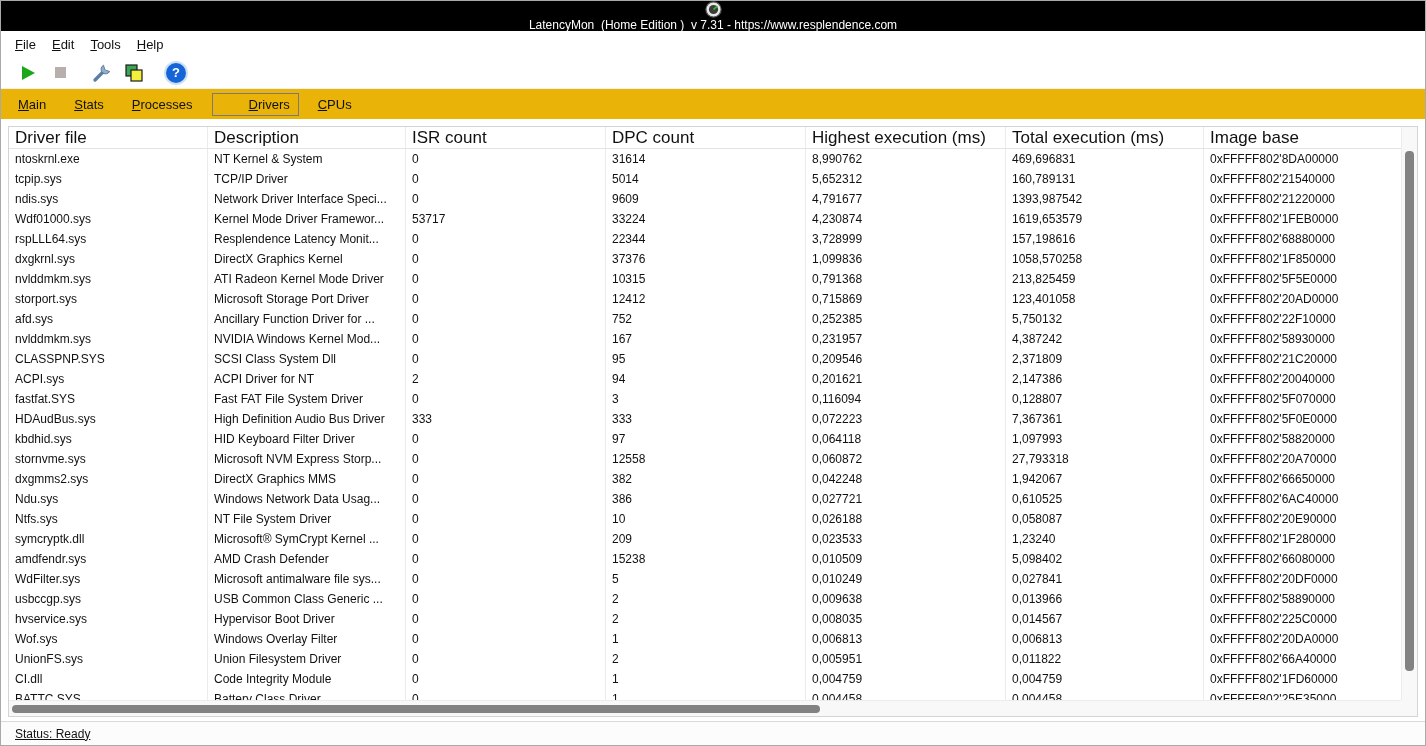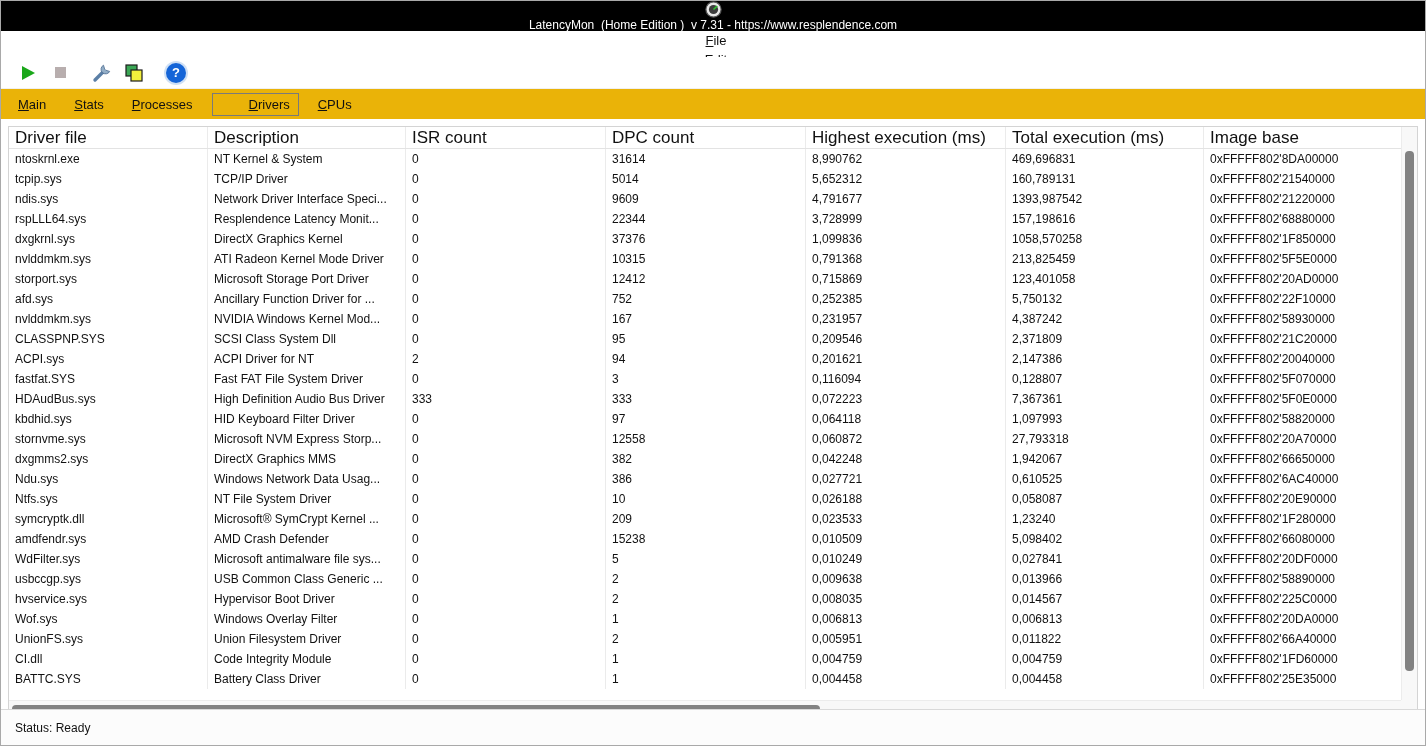--- a/index.html
+++ b/index.html
@@ -16,21 +16,21 @@
     display:flex; align-items:center; color:#fff;flex-direction:column; }
   .app-icon { margin:0 9px 0 10px; display:flex; align-items:center; }
   .title { font-size:12px; white-space:pre; }
   .caption-buttons { margin-left:auto; display:flex; height:100%; }
   .cap-btn { width:46px; height:100%; display:flex; align-items:center; justify-content:center; }
   .min-glyph { width:10px; height:1px; background:#fff; }
   .max-glyph { width:9px; height:9px; border:1px solid #fff; border-radius:1px; }
 
   
   .menubar { position:absolute; top:30px; left:0; right:0; height:26px; background:#fff;
-    display:flex; align-items:center; padding-left:6px; font-size:13px;flex-direction:column; }
+    display:flex; align-items:center; padding-left:6px; font-size:13px; }
   .menu-item { display:inline-block; padding:2px 8px; }
   .menu-item::first-letter { text-decoration:underline; }
 
   
   .toolbar { position:absolute; top:56px; left:0; right:0; height:32px; background:#fff;
     display:flex; align-items:center; padding-left:14px; border-bottom:1px solid #f0f0f0; }
   .tool-btn { width:26px; height:26px; display:flex; align-items:center; justify-content:center; }
   .play-glyph { width:0; height:0; border-left:13px solid #1aa71a; border-top:7px solid transparent; border-bottom:7px solid transparent; }
   .stop-glyph { width:11px; height:11px; background:#b8aeae; }
   .gap-sm { width:6px; } .gap-md { width:16px; }
@@ -59,22 +59,22 @@
   .c6{flex:1; border-right:none;}
 
   
   .hscroll { position:absolute; left:0; right:16px; bottom:0; height:16px; background:#f8f8f8; border-top:1px solid #ececec; }
   .hthumb { position:absolute; left:3px; top:4px; width:808px; height:8px; background:#828282; border-radius:4px; }
   .vscroll { position:absolute; top:0; right:0; bottom:16px; width:16px; background:#f8f8f8; border-left:1px solid #ececec; }
   .vthumb { position:absolute; left:3px; top:24px; width:9px; height:520px; background:#828282; border-radius:4px; }
   .scroll-corner { position:absolute; right:0; bottom:0; width:16px; height:16px; background:#f8f8f8; }
 
   
-  .statusbar { position:absolute; left:0; right:0; bottom:0; height:36px; background:#fcfcfc;
-    border-top:1px solid #d9d9d9; display:flex; align-items:center; padding-left:14px; font-size:12px; }
+  .statusbar { position:absolute; left:0; right:0; bottom:0; height:24px; background:#fcfcfc;
+    border-top:1px solid #d9d9d9; display:flex; align-items:center; padding-left:14px; font-size:12px;text-decoration:underline; }
 </style>
 </head>
 <body>
 
 <div class="window">
 
   <div class="titlebar">
     <span class="app-icon">
       <svg width="17" height="17" viewBox="0 0 17 17">
         <circle cx="8.5" cy="8.5" r="7.6" fill="#e8e8e8" stroke="#555" stroke-width="1.2"></circle>
@@ -174,20 +174,29 @@
         <div class="trow">
           <div class="cell c0">ndis.sys</div>
           <div class="cell c1">Network Driver Interface Speci...</div>
           <div class="cell c2">0</div>
           <div class="cell c3">9609</div>
           <div class="cell c4">4,791677</div>
           <div class="cell c5">1393,987542</div>
           <div class="cell c6">0xFFFFF802'21220000</div>
         </div>
         <div class="trow">
+          <div class="cell c0">Wdf01000.sys</div>
+          <div class="cell c1">Kernel Mode Driver Framewor...</div>
+          <div class="cell c2">53717</div>
+          <div class="cell c3">33224</div>
+          <div class="cell c4">4,230874</div>
+          <div class="cell c5">1619,653579</div>
+          <div class="cell c6">0xFFFFF802'1FEB0000</div>
+        </div>
+        <div class="trow">
           <div class="cell c0">rspLLL64.sys</div>
           <div class="cell c1">Resplendence Latency Monit...</div>
           <div class="cell c2">0</div>
           <div class="cell c3">22344</div>
           <div class="cell c4">3,728999</div>
           <div class="cell c5">157,198616</div>
           <div class="cell c6">0xFFFFF802'68880000</div>
         </div>
         <div class="trow">
           <div class="cell c0">dxgkrnl.sys</div>

